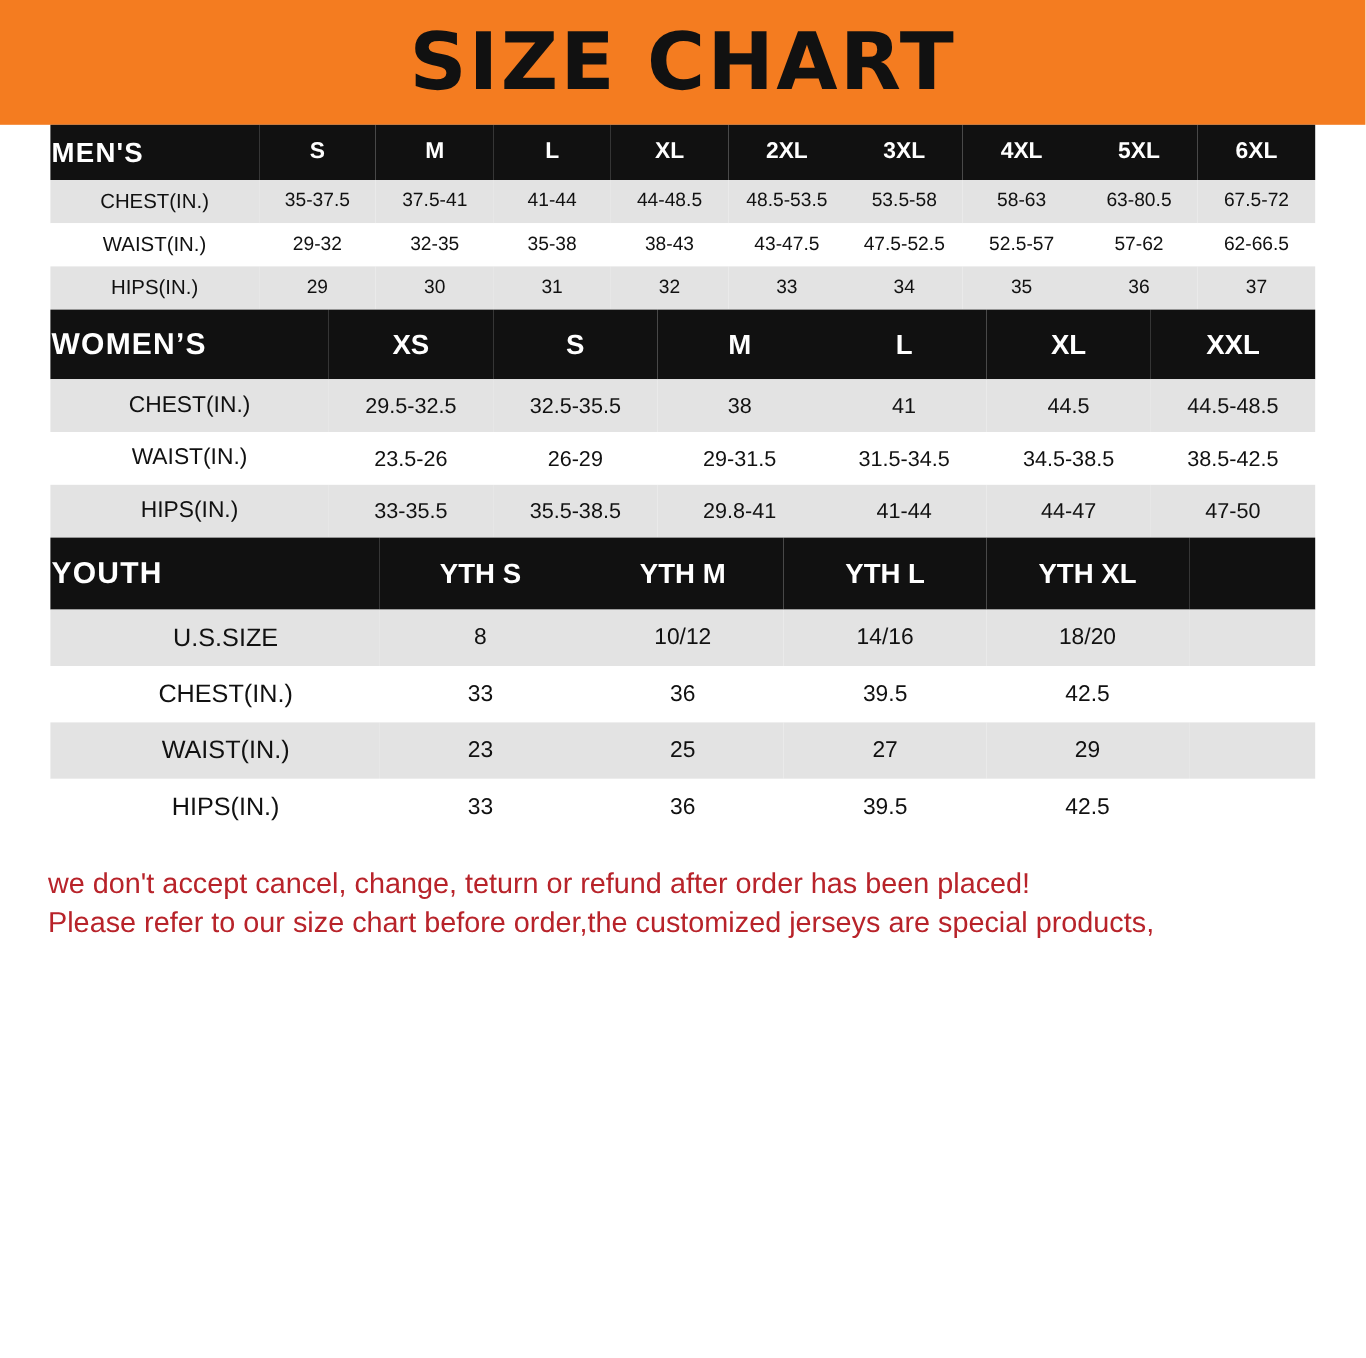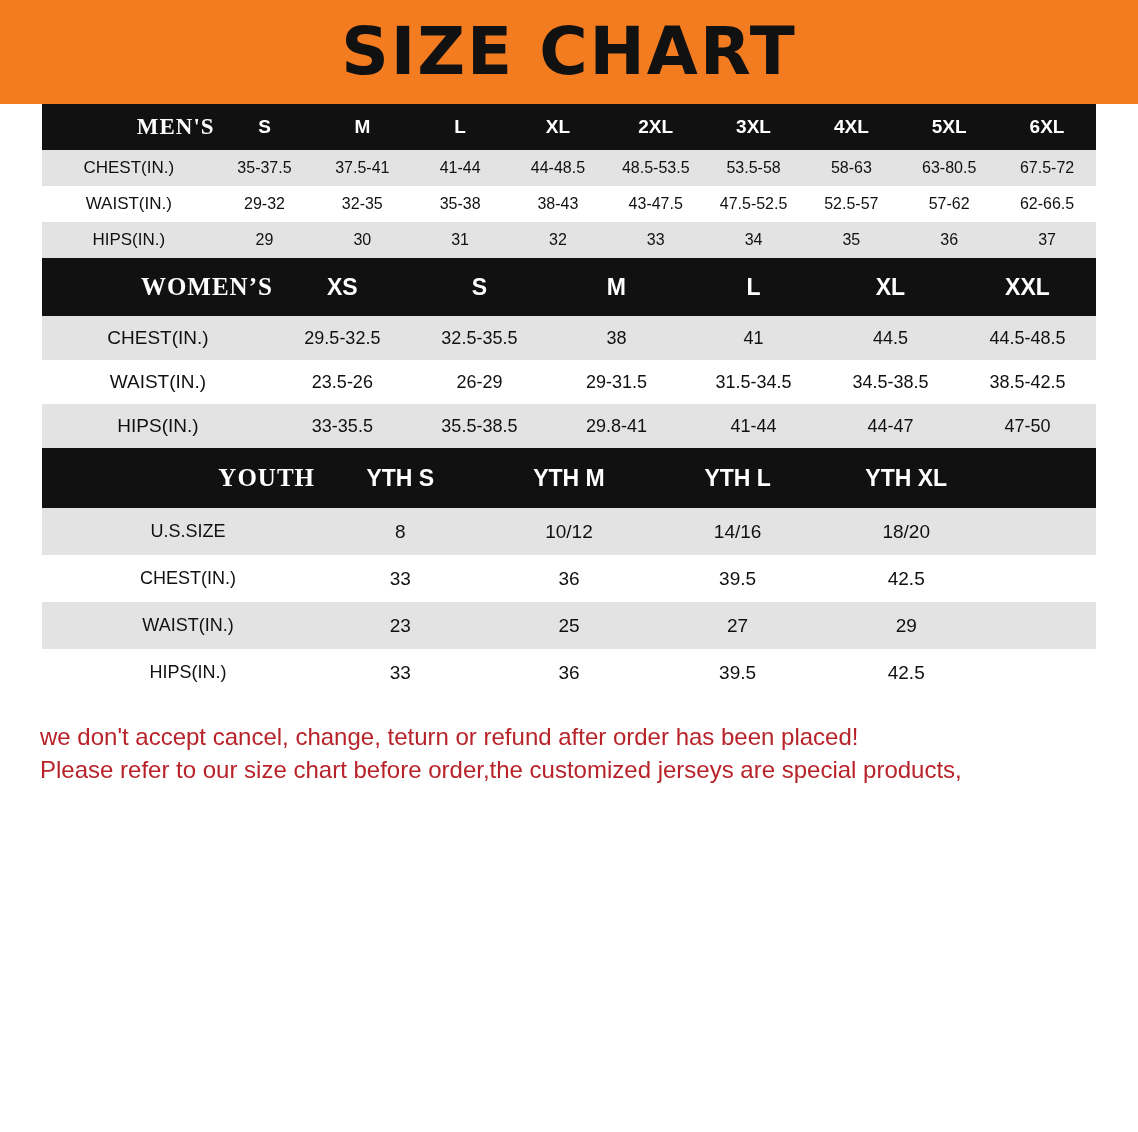--- a/index.html
+++ b/index.html
@@ -67,23 +67,22 @@
   }
   
   table.chart thead tr {
     background: #111111;
   }
   table.chart thead th {
     color: #ffffff;
     font-weight: bold;
   }
   table.chart thead th.rowhead {
-    text-align: right;
+    text-align: left;
     letter-spacing: 1px;
-    font-family: Liberation Serif, serif;
   }
 
   
   .men thead th { height: 44px; font-size: 19px; }
   .men thead th.rowhead { font-size: 23px; }
   .men tbody td { height: 34px; font-size: 16px; }
   .men tbody td.rowlabel { font-size: 17px; }
   .men tbody tr:nth-child(odd)  { background: #e3e3e3; }
   .men tbody tr:nth-child(even) { background: #ffffff; }
 
@@ -92,21 +91,21 @@
   .women thead th.rowhead { font-size: 25px; }
   .women tbody td { height: 42px; font-size: 18px; }
   .women tbody td.rowlabel { font-size: 19px; }
   .women tbody tr:nth-child(odd)  { background: #e3e3e3; }
   .women tbody tr:nth-child(even) { background: #ffffff; }
 
   
   .youth thead th { height: 58px; font-size: 23px; }
   .youth thead th.rowhead { font-size: 25px; }
   .youth tbody td { height: 45px; font-size: 19px; }
-  .youth tbody td.rowlabel { font-size: 18px; padding-left: 19px; }
+  .youth tbody td.rowlabel { font-size: 21px; padding-left: 19px; }
   .youth tbody tr:nth-child(odd)  { background: #e3e3e3; }
   .youth tbody tr:nth-child(even) { background: #ffffff; }
 
   
   td.rowlabel { text-align: center; }
 
   
   .note {
     margin: 24px 40px 0 40px;
     color: #b8232a;

